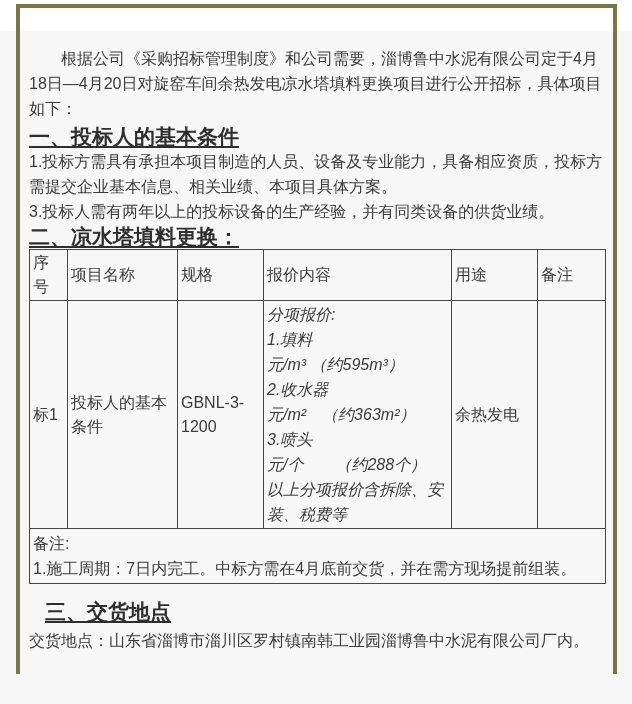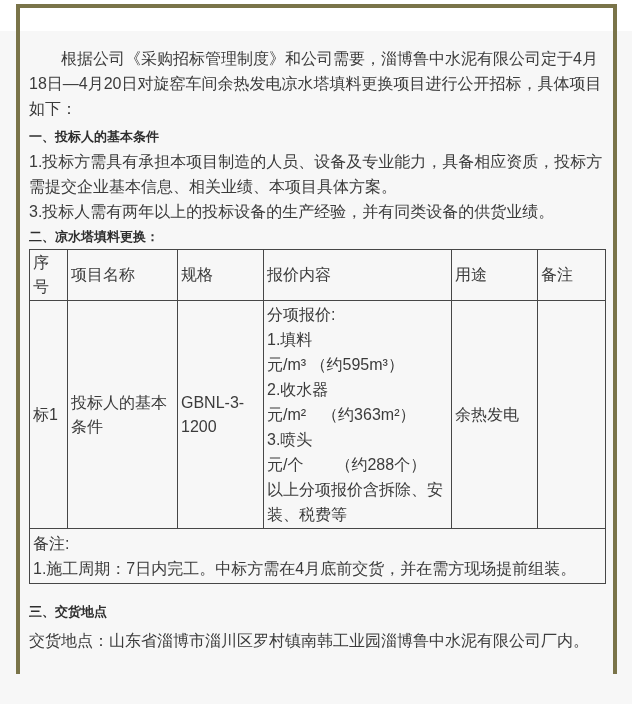--- a/index.html
+++ b/index.html
@@ -34,47 +34,48 @@
   }
   .content {
     position: absolute; left: 29px; top: 46px;
     width: 579px;
     font-size: 16px; line-height: 25px;
   }
   p { margin: 0; }
   .intro { text-indent: 32px; }
   h2 {
     margin: 0; padding: 0;
-    font-size: 13px; line-height: 25px;
+    font-size: 21px; line-height: 25px;
     font-weight: bold;
     color: var(--heading-color);
+    text-decoration: underline;
   }
   .sec1-heading { margin-top: 3px; }
   table.tender {
     border-collapse: collapse;
     table-layout: fixed;
     width: 576px;
   }
   table.tender th, table.tender td {
     border: 1px solid var(--table-border-color);
     font-weight: normal;
     text-align: left;
     vertical-align: middle;
     padding: 1px 3px;
     font-size: 16px;
     line-height: 24px;
     overflow: hidden;
   }
   tr.header-row th { height: 30px; }
   tr.data-row { height: 223px; }
   td.quote-cell { vertical-align: top; padding-top: 3px; }
-  .quote-line { line-height: 25px; }
+  .quote-line { line-height: 25px; font-style: italic; }
   tr.footer-row td { vertical-align: top; padding: 2px 3px; }
   .footer-line { line-height: 25px; }
-  .sec3-heading { margin-top: 15px; }
+  .sec3-heading { margin-top: 15px; margin-left: 16px; }
   .delivery { margin-top: 4px; }
 </style>
 </head>
 <body>
 
 <div class="screen">
   <div class="white-band"></div>
   <div class="frame"></div>
 
   <div class="content">

